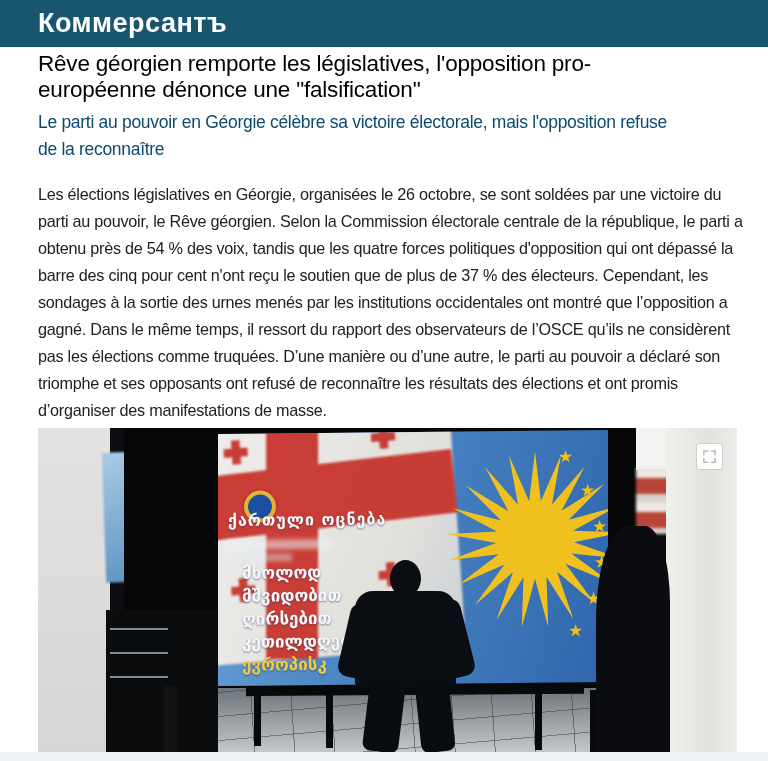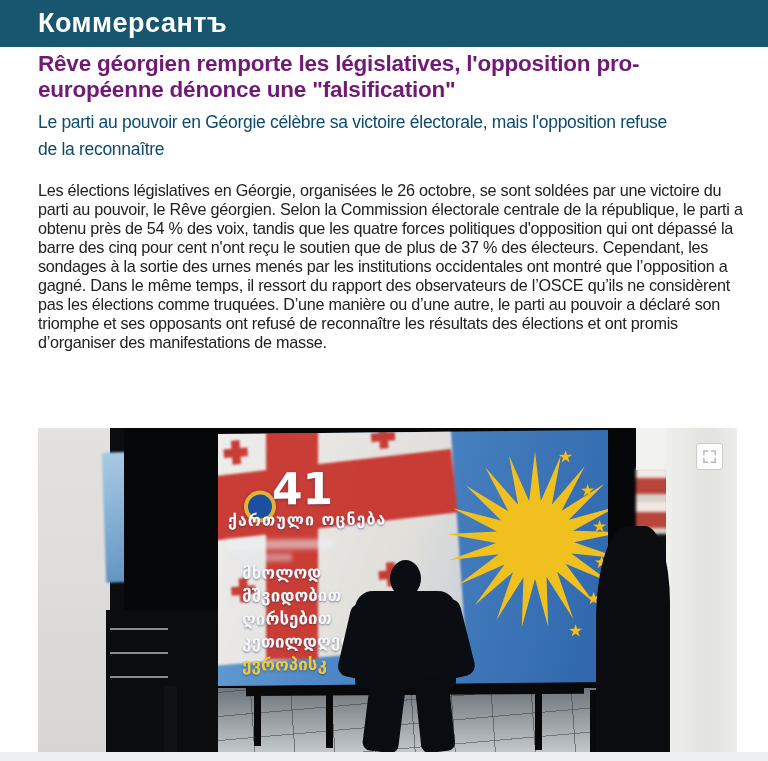--- a/index.html
+++ b/index.html
@@ -6,27 +6,27 @@
   body{width:768px;height:761px;position:relative;background:#ffffff;overflow:hidden;
        font-family:"Liberation Sans",sans-serif;}
 
   
   .masthead{position:absolute;left:0;top:0;width:768px;height:47px;background:#17566e;}
   .brand{position:absolute;left:38px;top:8px;color:#ffffff;font-size:27px;font-weight:700;
          letter-spacing:.5px;cursor:pointer;}
 
   
   .headline{position:absolute;left:38px;top:51px;width:716px;margin:0;
-            font-size:22.5px;line-height:26px;font-weight:700;color:#701a75;
+            font-size:22.5px;line-height:26px;font-weight:400;color:#000000;
             white-space:pre-line;letter-spacing:-.2px;}
   .subhead{position:absolute;left:38px;top:109px;width:726px;margin:0;
            font-size:17.5px;line-height:27px;font-weight:400;color:#0c4a6e;
            white-space:pre-line;letter-spacing:-.3px;}
   .bodytext{position:absolute;left:38px;top:181px;width:710px;margin:0;
-            font-size:16.2px;line-height:19px;color:#212121;letter-spacing:-.25px;}
+            font-size:16.2px;line-height:27px;color:#212121;letter-spacing:-.25px;}
 
   
   .photo{position:absolute;left:38px;top:428px;width:699px;height:324px;margin:0;
          background:#0b0d10;overflow:hidden;cursor:pointer;}
   .photo *{position:absolute;}
 
   .wall-left{left:0;top:0;width:72px;height:324px;background:linear-gradient(180deg,#e3e2e0,#d7d6d4);}
   .blue-patch{left:66px;top:24px;width:46px;height:130px;
               background:linear-gradient(170deg,#a9cbe4,#5f93c2);transform:rotate(-2deg);filter:blur(1px);}
   .bezel{left:86px;top:0;width:514px;height:324px;background:#060708;}
@@ -128,21 +128,20 @@
     </svg>
 
     <span class="eu-star" style="left:340px;top:16px">★</span>
     <span class="eu-star" style="left:362px;top:50px">★</span>
     <span class="eu-star" style="left:374px;top:86px">★</span>
     <span class="eu-star" style="left:376px;top:122px">★</span>
     <span class="eu-star" style="left:368px;top:158px">★</span>
     <span class="eu-star" style="left:350px;top:190px">★</span>
 
     <div class="ballot-circle"></div>
-    <div class="ballot-number">41</div>
     <div class="party-name">ქართული ოცნება</div>
     <div class="blur-bar1"></div>
     <div class="blur-bar2"></div>
 
     <div class="slogan">
       <div style="position:static">მხოლოდ</div>
       <div style="position:static">მშვიდობით</div>
       <div style="position:static">ღირსებით</div>
       <div style="position:static">კეთილდღეო</div>
       <div style="position:static" class="last">ევროპისკ</div>

